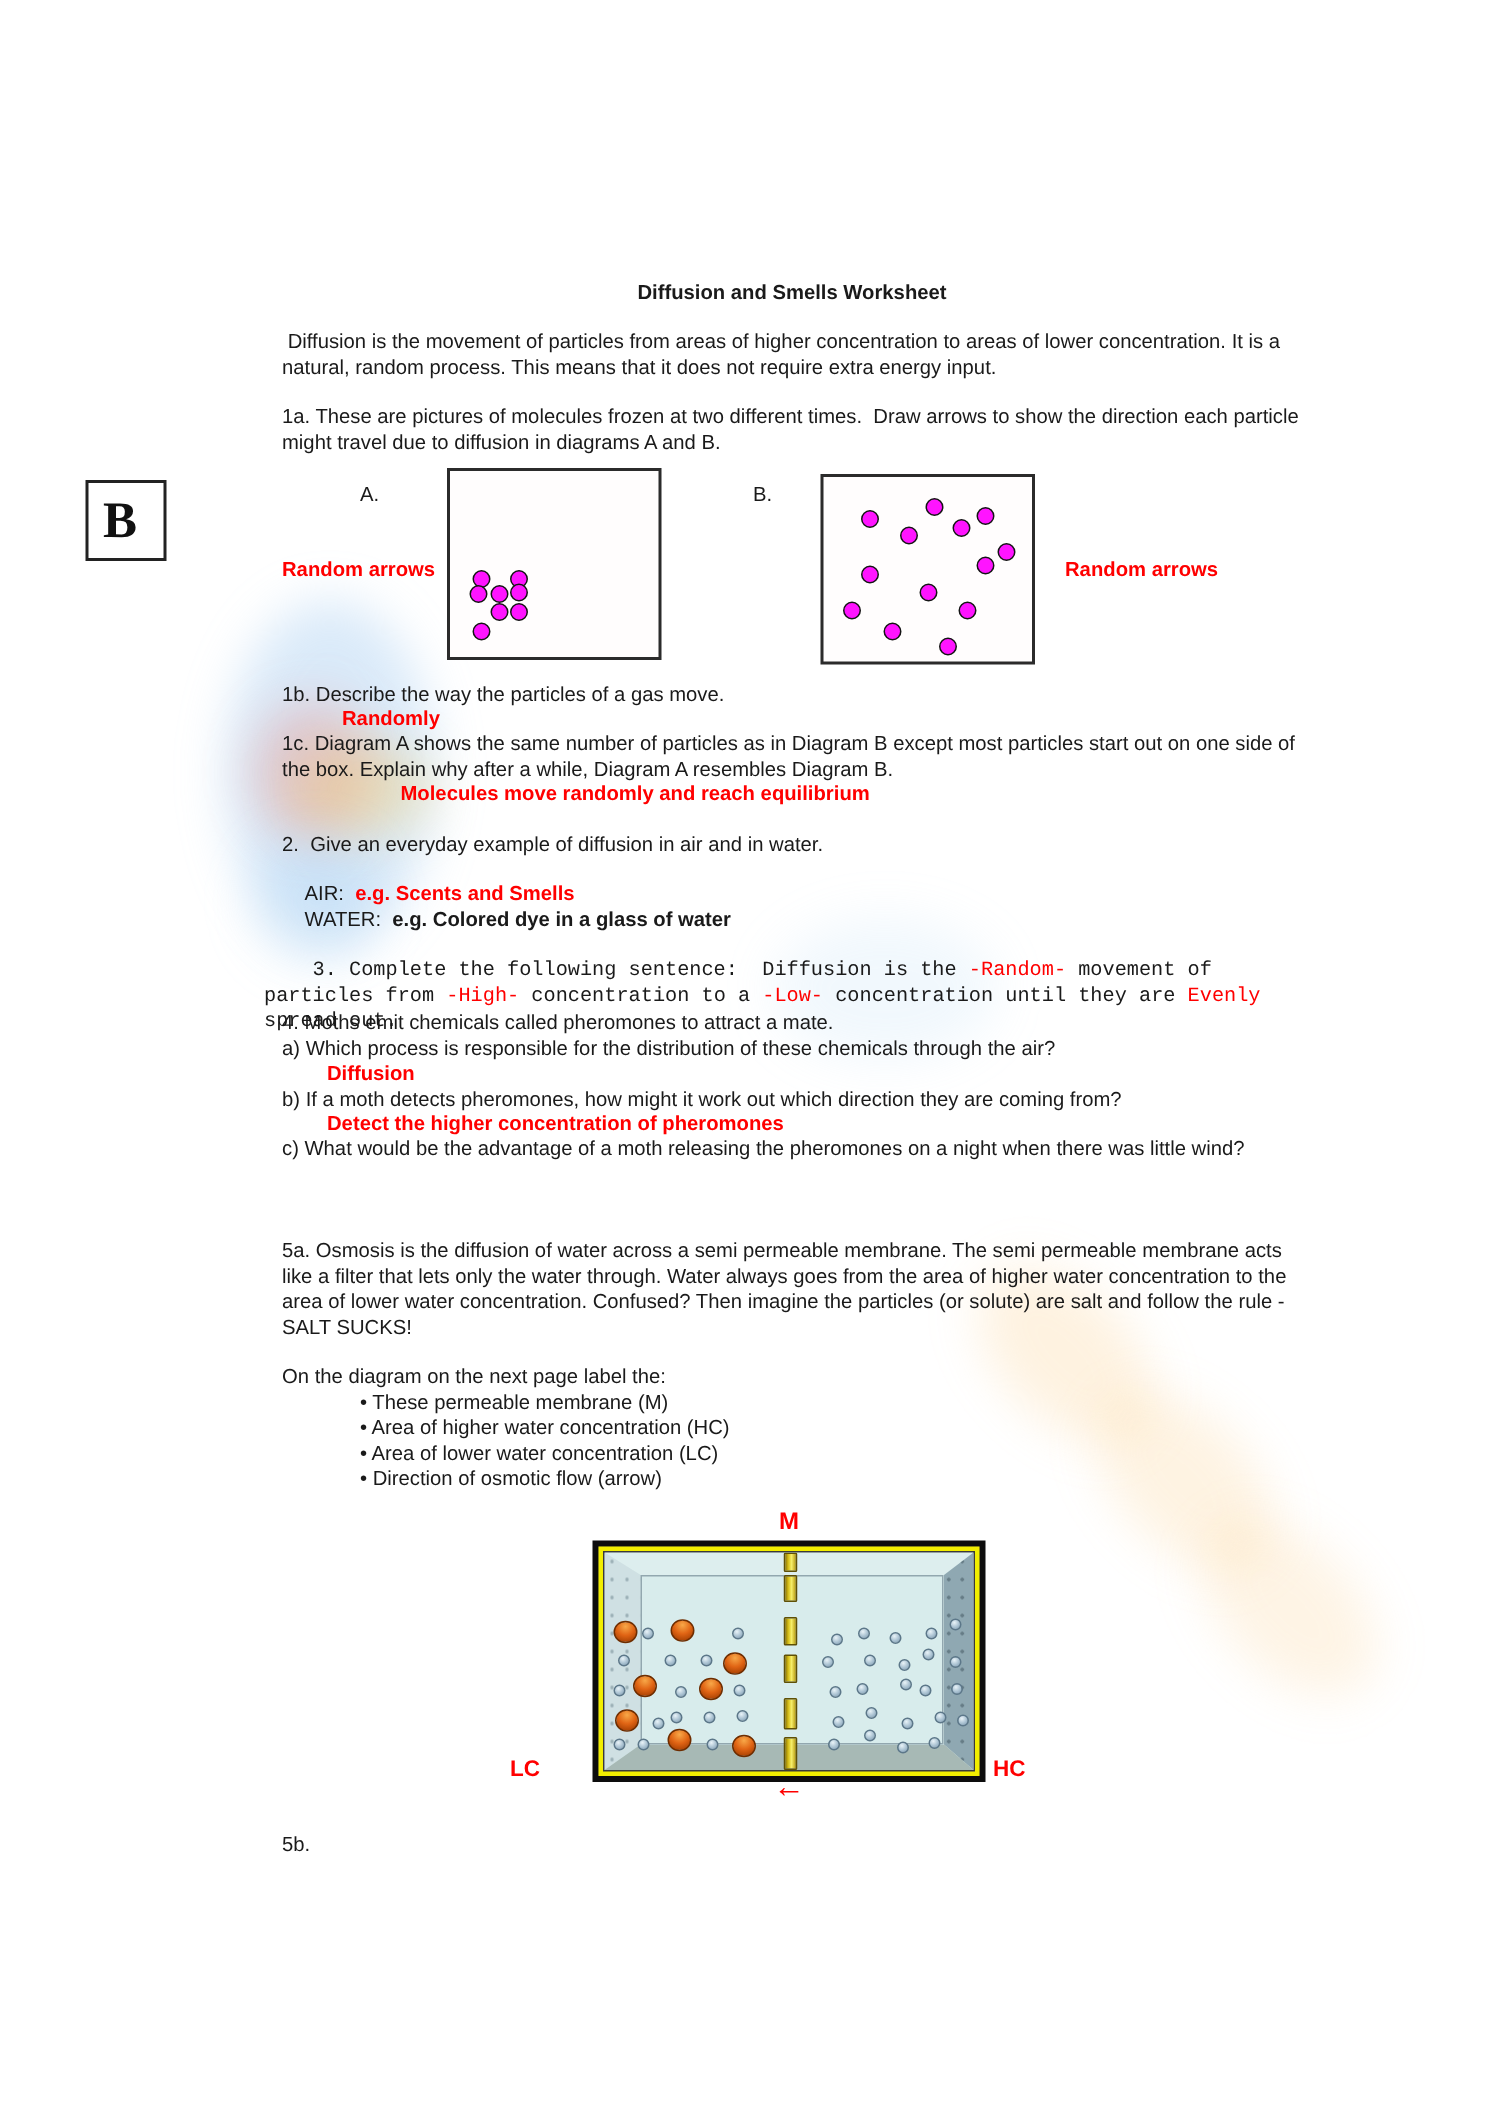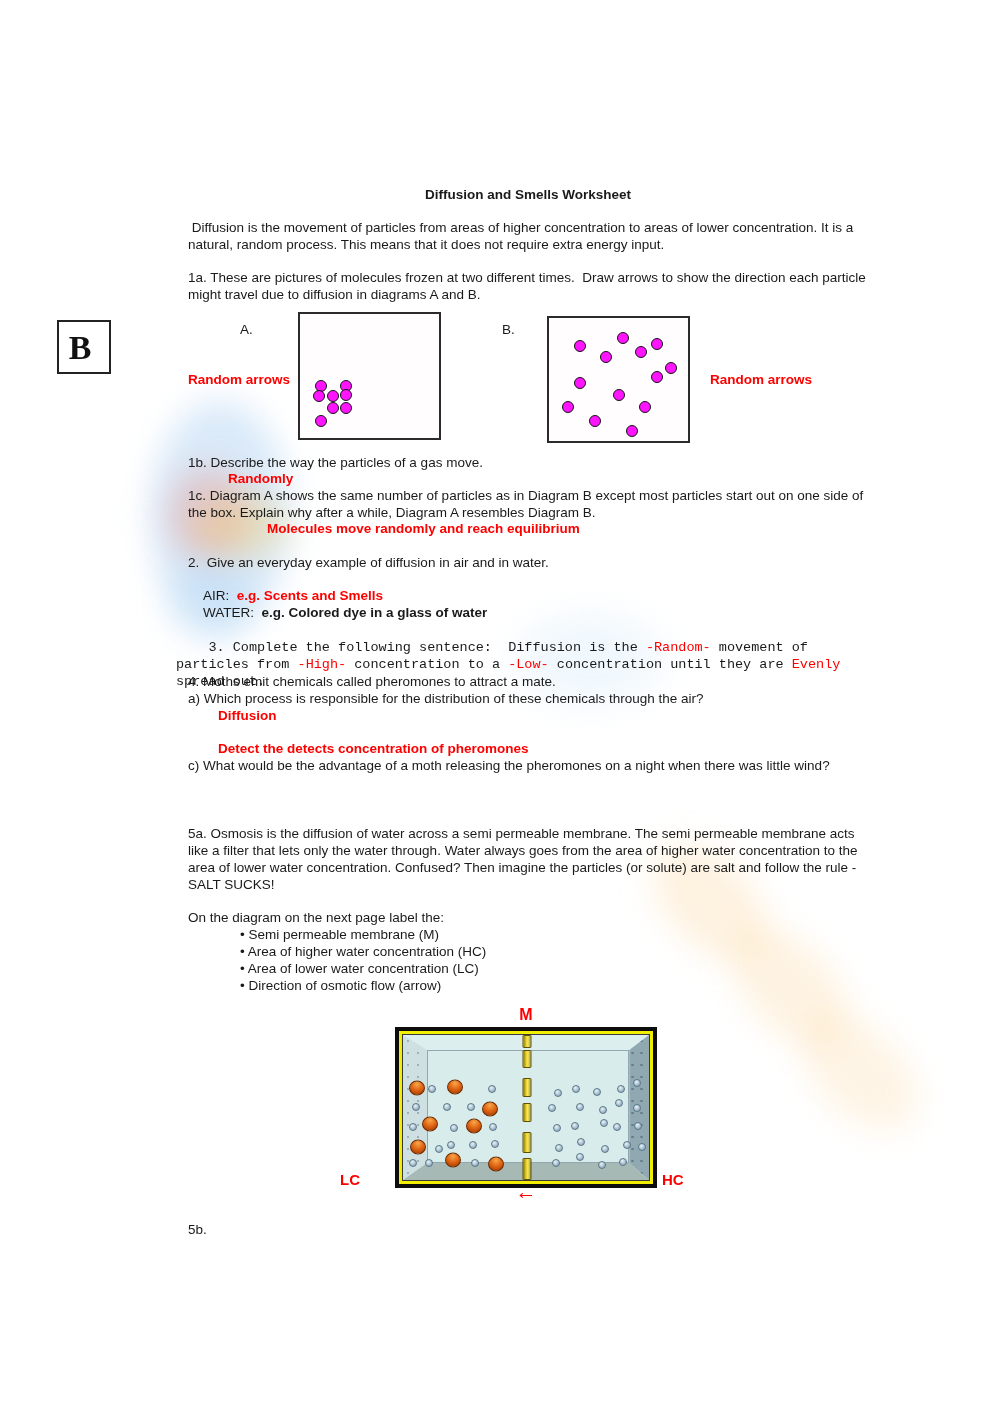--- a/index.html
+++ b/index.html
@@ -174,27 +174,28 @@
     <span>WATER:  </span><span class="bold">e.g. Colored dye in a glass of water</span>
   </div>
 
   <div class="abs txt" style="left:176px; top:622px; width:686px;font-family:Liberation Mono, monospace;">
     <span>3. Complete the following sentence:  Diffusion is the </span><span class="red">-Random-</span><span> movement of particles from </span><span class="red">-High-</span><span> concentration to a </span><span class="red">-Low-</span><span> concentration until they are </span><span class="red">Evenly</span><span> spread out.</span>
   </div>
 
   <div class="abs" style="left:188px; top:673px;">4. Moths emit chemicals called pheromones to attract a mate.</div>
   <div class="abs" style="left:188px; top:690px;text-align:center;">a) Which process is responsible for the distribution of these chemicals through the air?</div>
   <div class="abs red bold" style="left:218px; top:707px;">Diffusion</div>
-  <div class="abs red bold" style="left:218px; top:740px;">Detect the detects concentration of pheromones</div>
+  <div class="abs" style="left:188px; top:724px;">b) If a moth detects pheromones, how might it work out which direction they are coming from?</div>
+  <div class="abs red bold" style="left:218px; top:740px;">Detect the higher concentration of pheromones</div>
   <div class="abs txt" style="left:188px; top:757px; width:686px;">c) What would be the advantage of a moth releasing the pheromones on a night when there was little wind?</div>
 
   <div class="abs txt" style="left:188px; top:825px; width:690px;">5a. Osmosis is the diffusion of water across a semi permeable membrane. The semi permeable membrane acts like a filter that lets only the water through. Water always goes from the area of higher water concentration to the area of lower water concentration. Confused? Then imagine the particles (or solute) are salt and follow the rule - SALT SUCKS!</div>
   <div class="abs" style="left:188px; top:909px;">On the diagram on the next page label the:</div>
   <div id="bullets" class="abs" style="left:240px; top:926px; line-height:17.1px;">
-      <div class="bullet">• Semi permeable membrane (M)</div>
+      <div class="bullet">• These permeable membrane (M)</div>
       <div class="bullet">• Area of higher water concentration (HC)</div>
       <div class="bullet">• Area of lower water concentration (LC)</div>
       <div class="bullet">• Direction of osmotic flow (arrow)</div>
     </div>
 
   <div class="abs red bold center m-label">M</div>
 
   <div class="abs tank-outer">
     <div class="tank-frame">
       <div id="tank" class="tank-interior">

